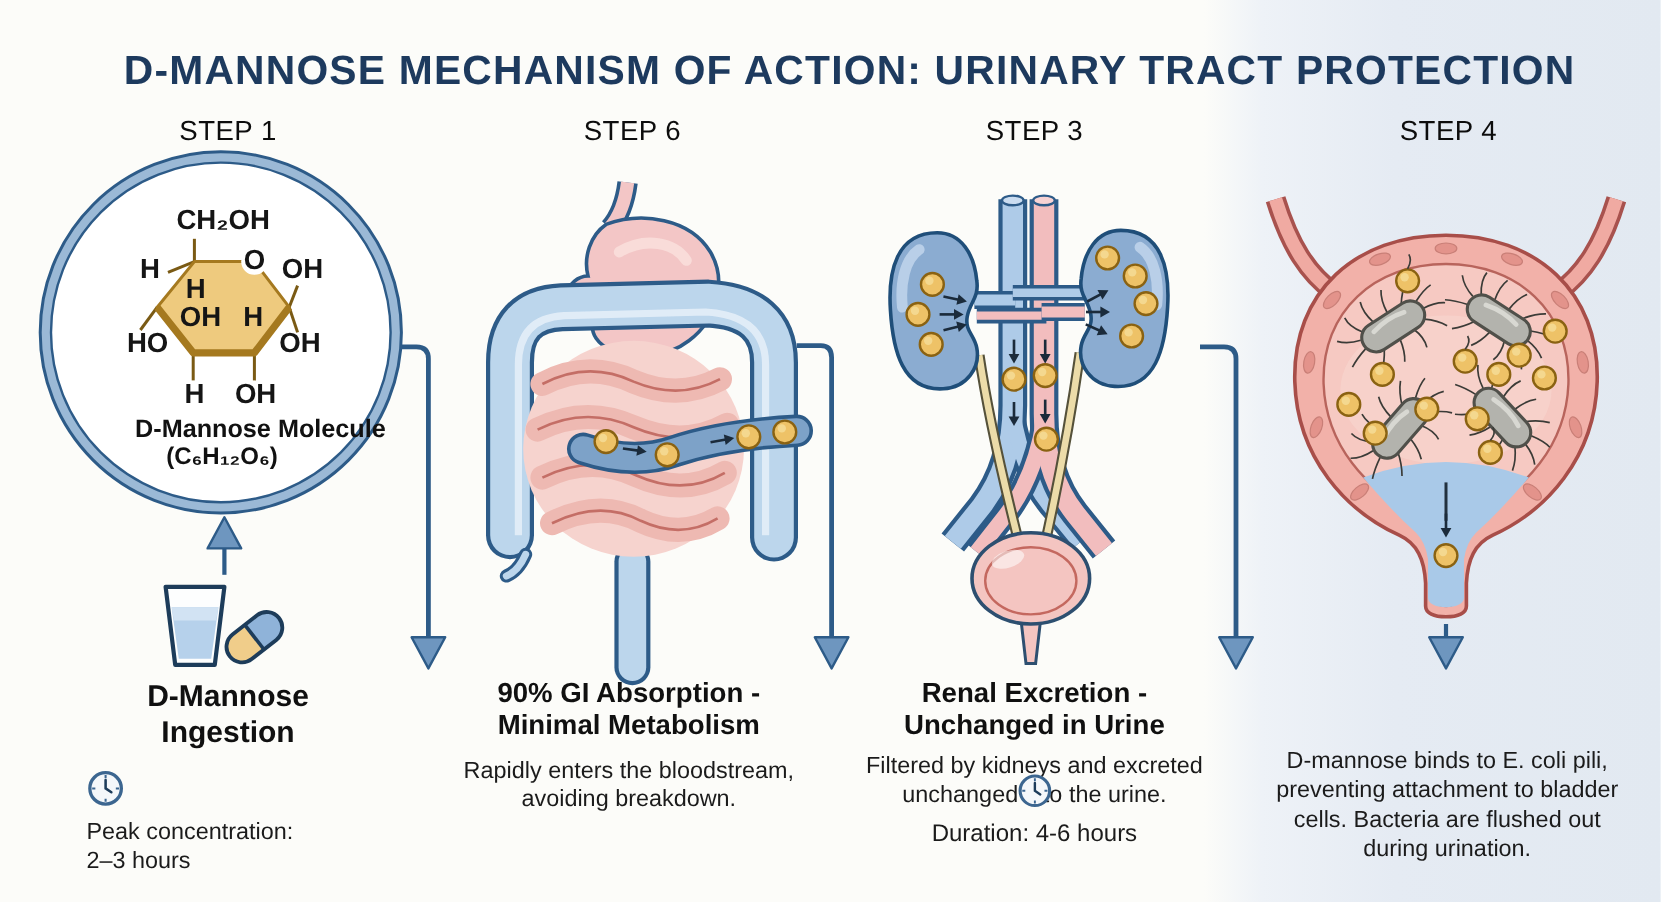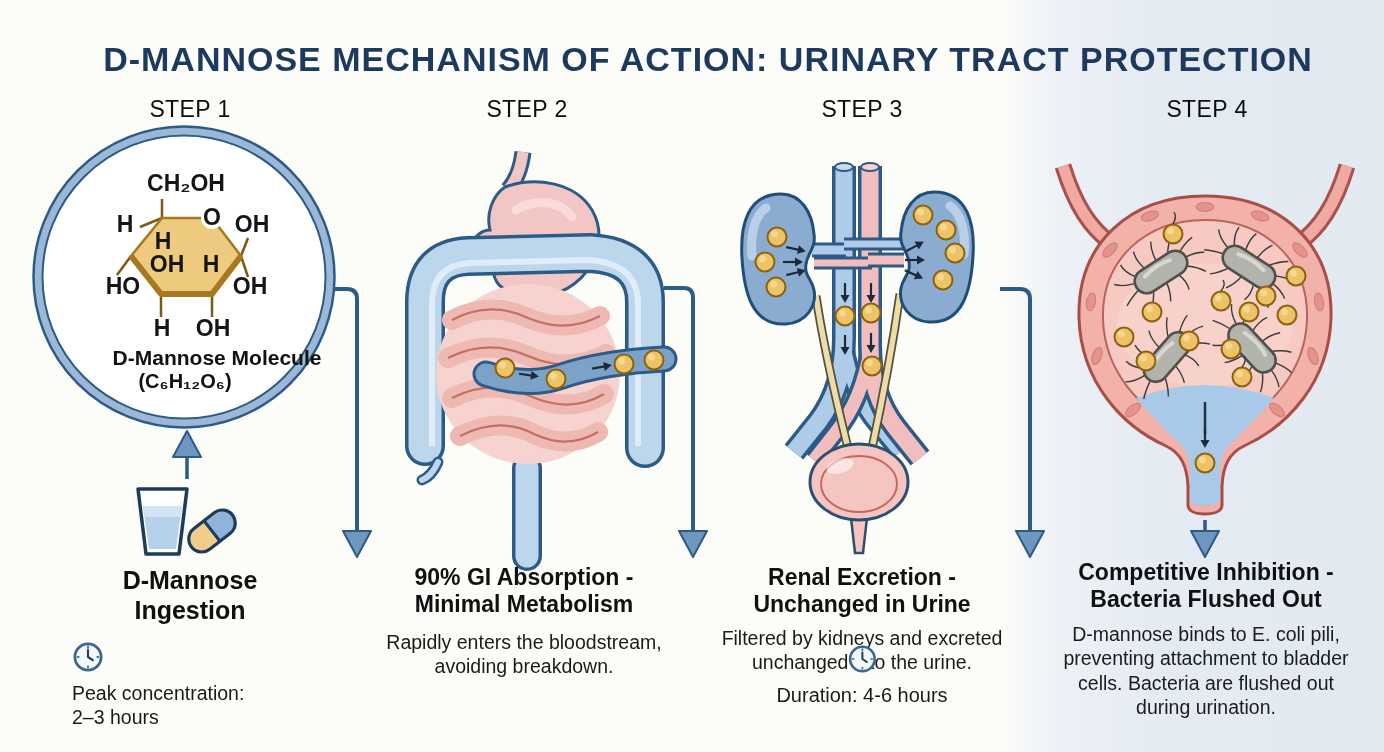--- a/index.html
+++ b/index.html
@@ -300,21 +300,21 @@
     </g>
     <g>
       <line x1="1205" y1="520" x2="1205" y2="532" stroke="#2d5b88" stroke-width="3.5"></line>
       <use href="#head" transform="translate(1205,531)"></use>
     </g>
   </svg>
 
   <h1 class="title">D-MANNOSE MECHANISM OF ACTION: URINARY TRACT PROTECTION</h1>
 
   <div class="step-label" style="left:190px">STEP 1</div>
-  <div class="step-label" style="left:527px">STEP 2</div>
+  <div class="step-label" style="left:527px">STEP 6</div>
   <div class="step-label" style="left:862px">STEP 3</div>
   <div class="step-label" style="left:1207px">STEP 4</div>
 
   <span class="atom" style="left:186px;top:183px">CH₂OH</span>
   <span class="atom" style="left:212px;top:217px">O</span>
   <span class="atom" style="left:125px;top:224px">H</span>
   <span class="atom" style="left:252px;top:224px">OH</span>
   <span class="atom" style="left:163px;top:241px">H</span>
   <span class="atom" style="left:167px;top:264px">OH</span>
   <span class="atom" style="left:211px;top:264px">H</span>
@@ -352,16 +352,15 @@
           <line x1="15" y1="4.5" x2="15" y2="7"></line>
           <line x1="15" y1="23" x2="15" y2="25.5"></line>
           <line x1="4.5" y1="15" x2="7" y2="15"></line>
           <line x1="23" y1="15" x2="25.5" y2="15"></line>
         </g>
       <path d="M15,15 L15,8.5 M15,15 L19.5,18" fill="none" stroke="#1d3c5a" stroke-width="2" stroke-linecap="round"></path>
     </svg>
     <div class="txt" style="font-size:20px">Duration: 4-6 hours</div>
   </div>
 
-  <div class="heading" style="left:1206px;top:559px;width:300px">Competitive Inhibition - Bacteria Flushed Out</div>
   <div class="body-text" style="left:1206px;top:622px;width:312px">D-mannose binds to E. coli pili, preventing attachment to bladder cells. Bacteria are flushed out during urination.</div>
 
 </div>
 
 </body></html>

